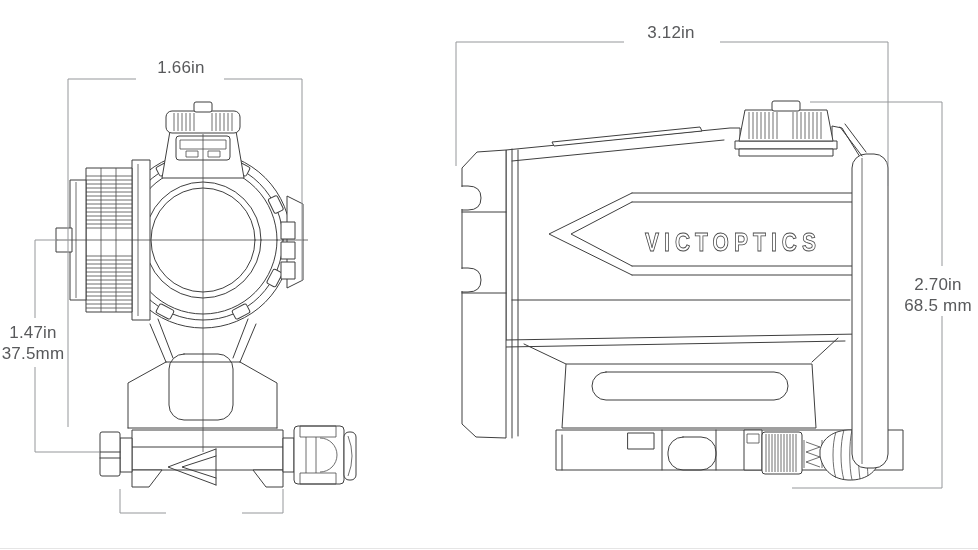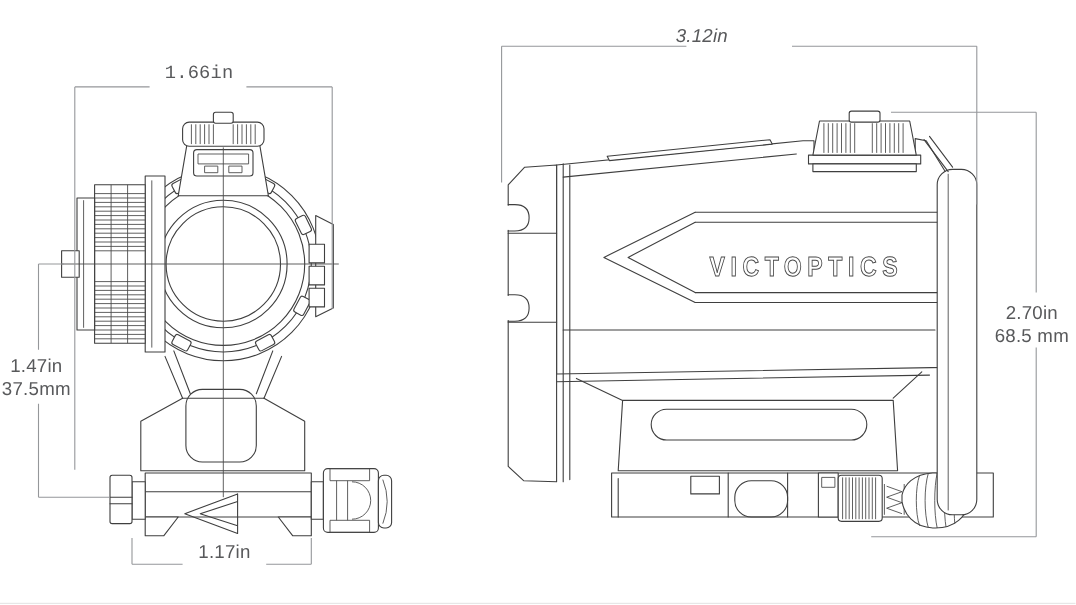--- a/index.html
+++ b/index.html
@@ -184,34 +184,33 @@
 
     <text class="logo" x="733" y="251" text-anchor="middle" textLength="176" lengthAdjust="spacingAndGlyphs">VICTOPTICS</text>
 
     <g class="dim">
       <path d="M456,42 V166 M456,42 H624 M720,42 H888 M888,42 V186"></path>
       <path d="M810,102 H942 M942,102 V266 M942,316 V488 M942,488 H792"></path>
     </g>
   </g>
 </svg>
 
-<div class="dim-label" style="left:121px;top:57px;width:120px;font-family:Liberation Mono, monospace;">
+<div class="dim-label" style="left:121px;top:57px;width:120px;">
   <span>1.66in</span>
 </div>
 
 <div class="dim-label" style="left:-7px;top:322px;width:80px;">
   <span>1.47in</span>
   <span>37.5mm</span>
 </div>
 
 <div class="dim-label" style="left:144px;top:491px;width:120px;">
-  <span>1.17in</span>
-</div>
-
-<div class="dim-label" style="left:578px;top:22px;width:120px;font-style:italic;">
+</div>
+
+<div class="dim-label" style="left:611px;top:22px;width:120px;">
   <span>3.12in</span>
 </div>
 
 <div class="dim-label" style="left:878px;top:274px;width:120px;">
   <span>2.70in</span>
   <span>68.5 mm</span>
 </div>
 
 <div class="page-divider"></div>
 

